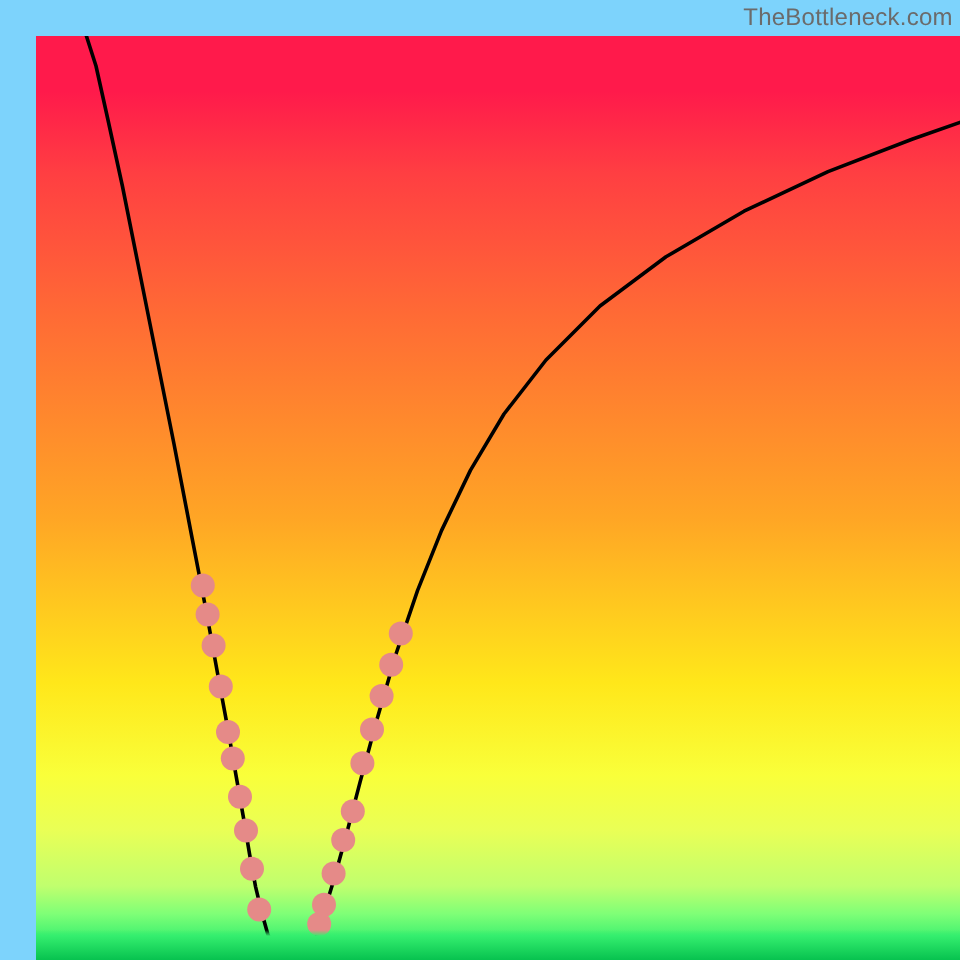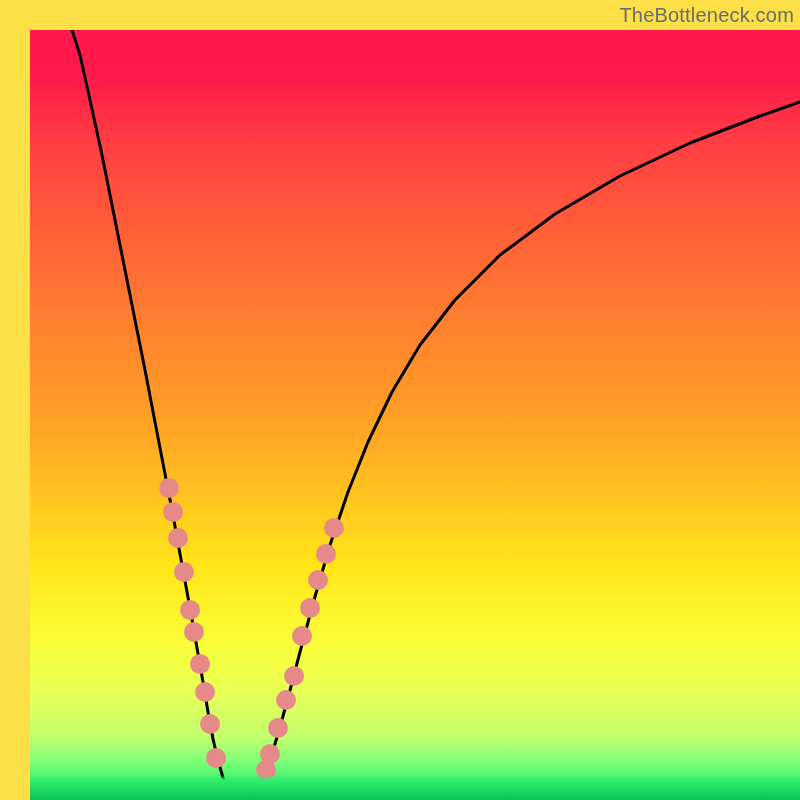--- a/index.html
+++ b/index.html
@@ -9,21 +9,21 @@
     height: 800px;
     overflow: hidden;
     font-family: Arial, Helvetica, sans-serif;
     background: #000;
   }
   .frame {
     position: relative;
     width: 800px;
     height: 800px;
     box-sizing: border-box;
-    background: #fde047;
+    background: #7dd3fc;
   }
   .plot-area {
     position: absolute;
     left: 30px;
     top: 30px;
     width: 770px;
     height: 770px;
     background: linear-gradient(
       to bottom,
       #ff1a4b 0%,

